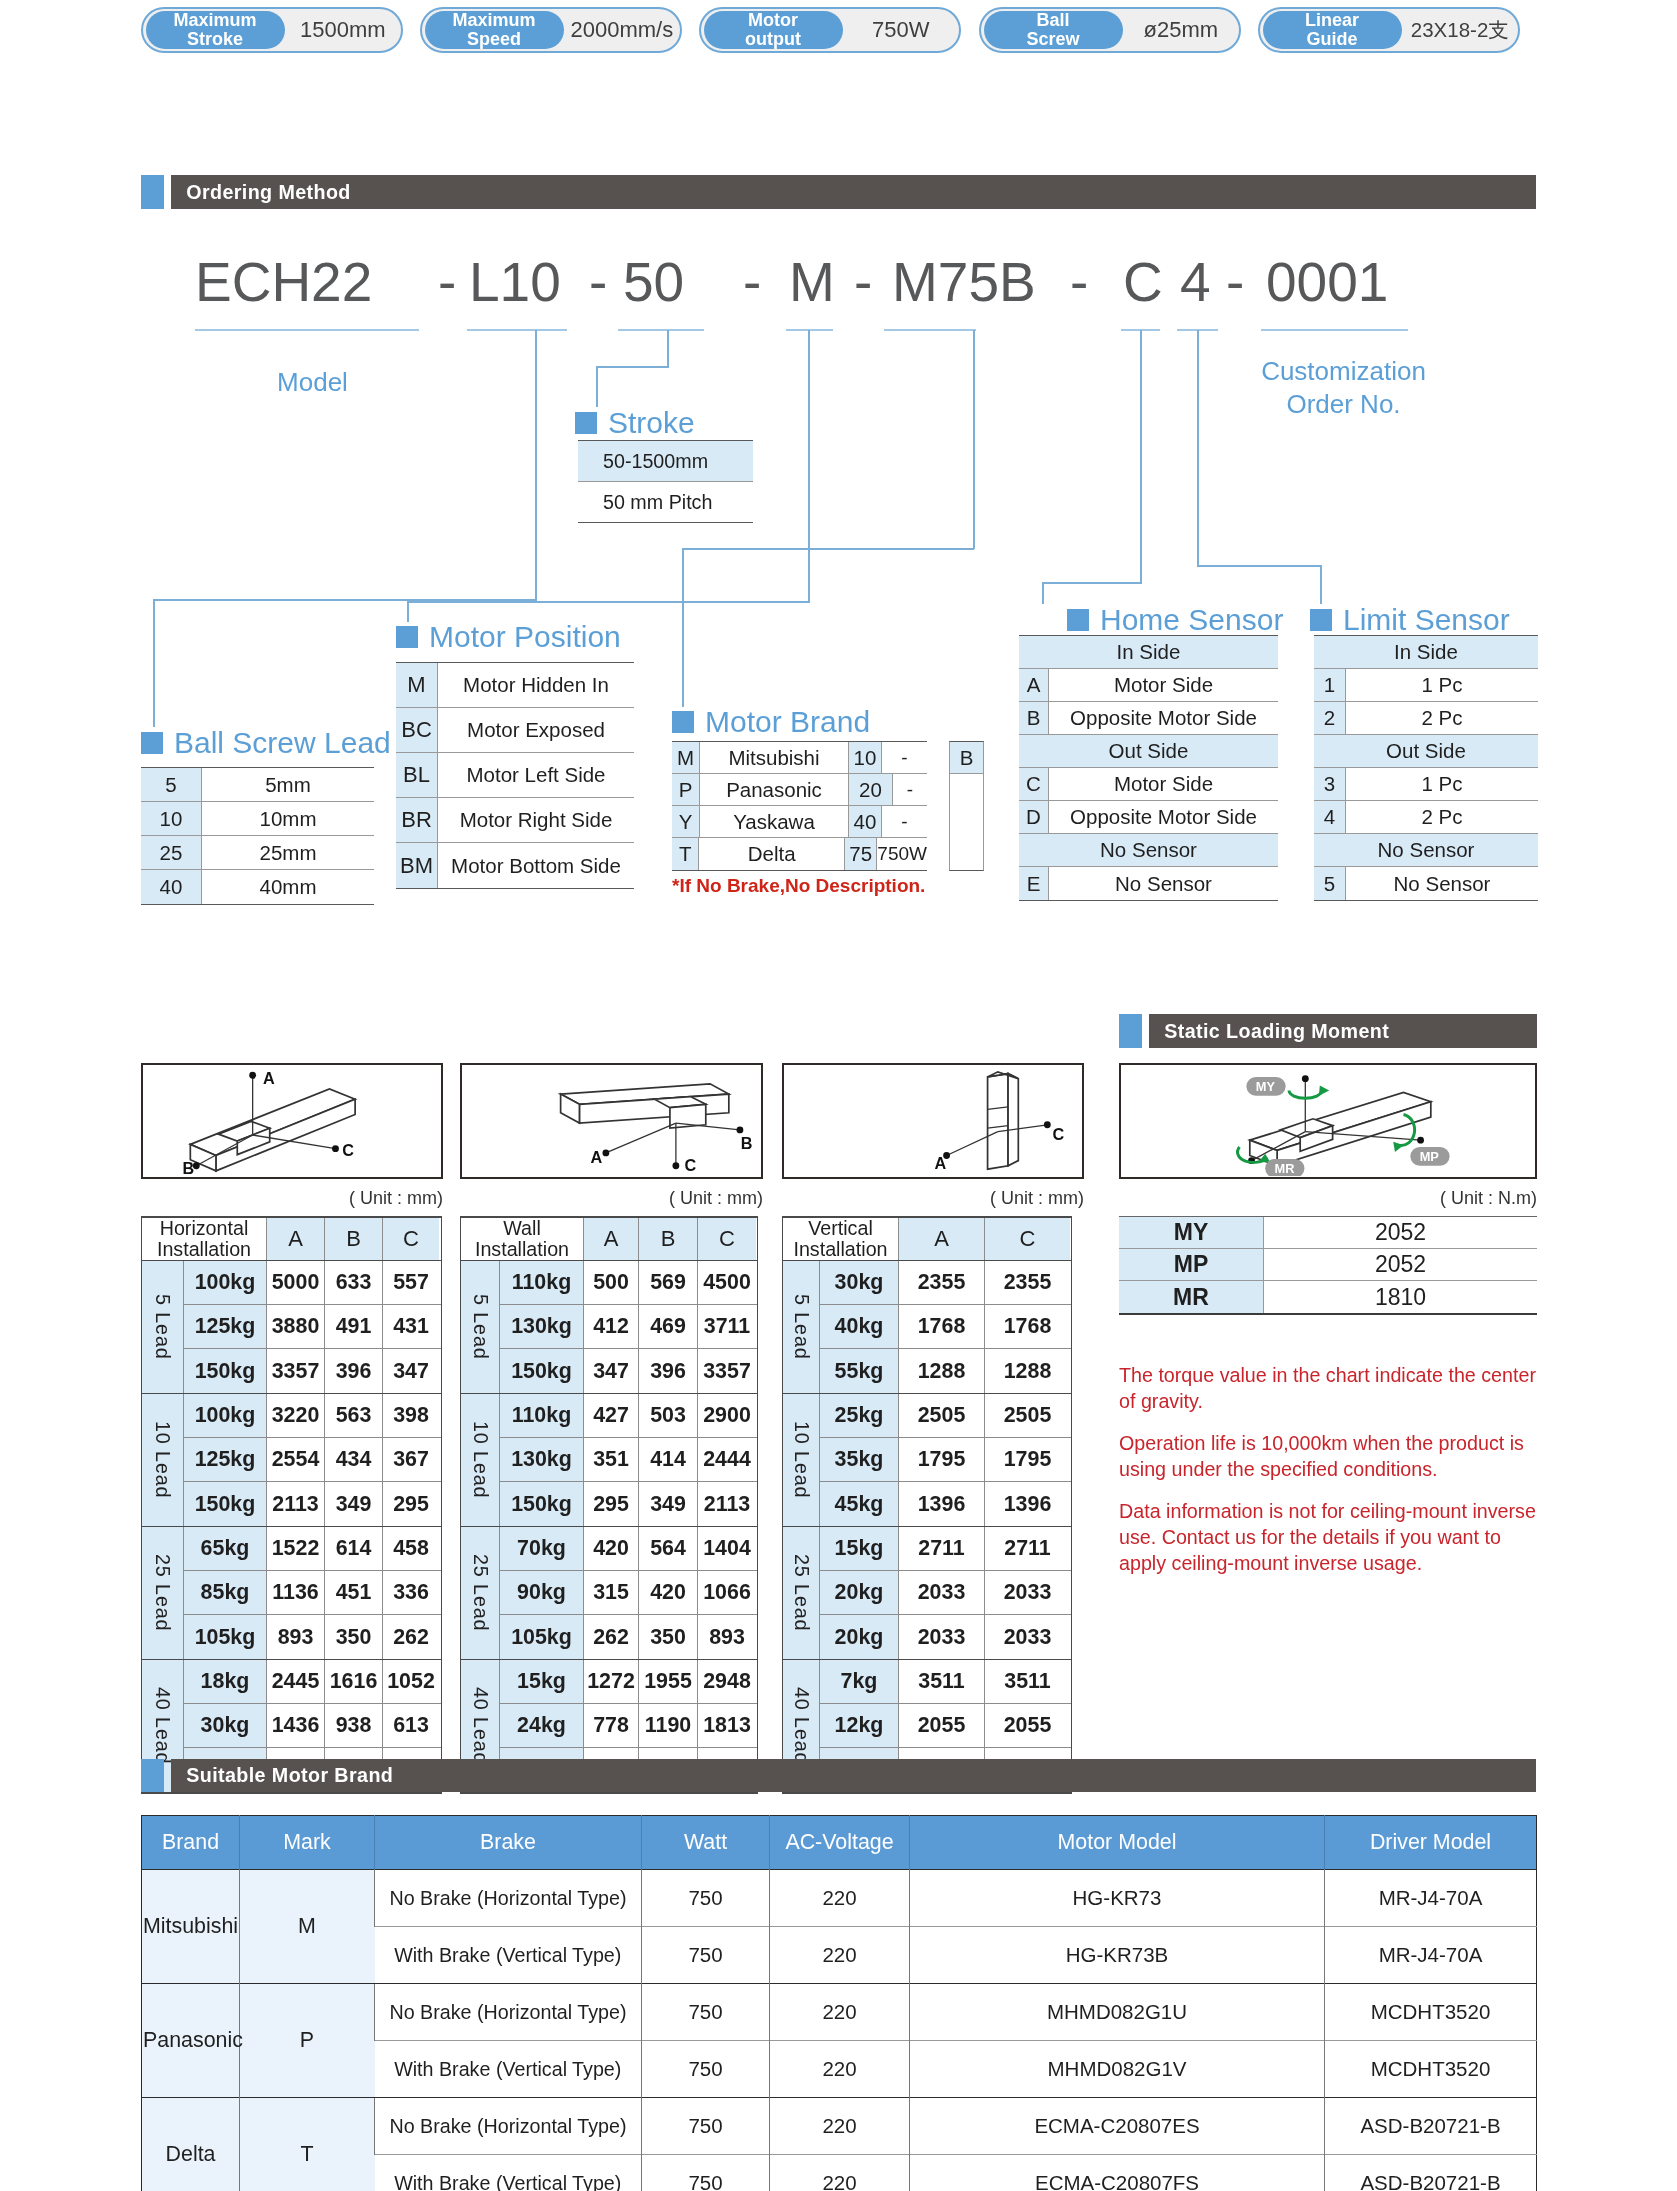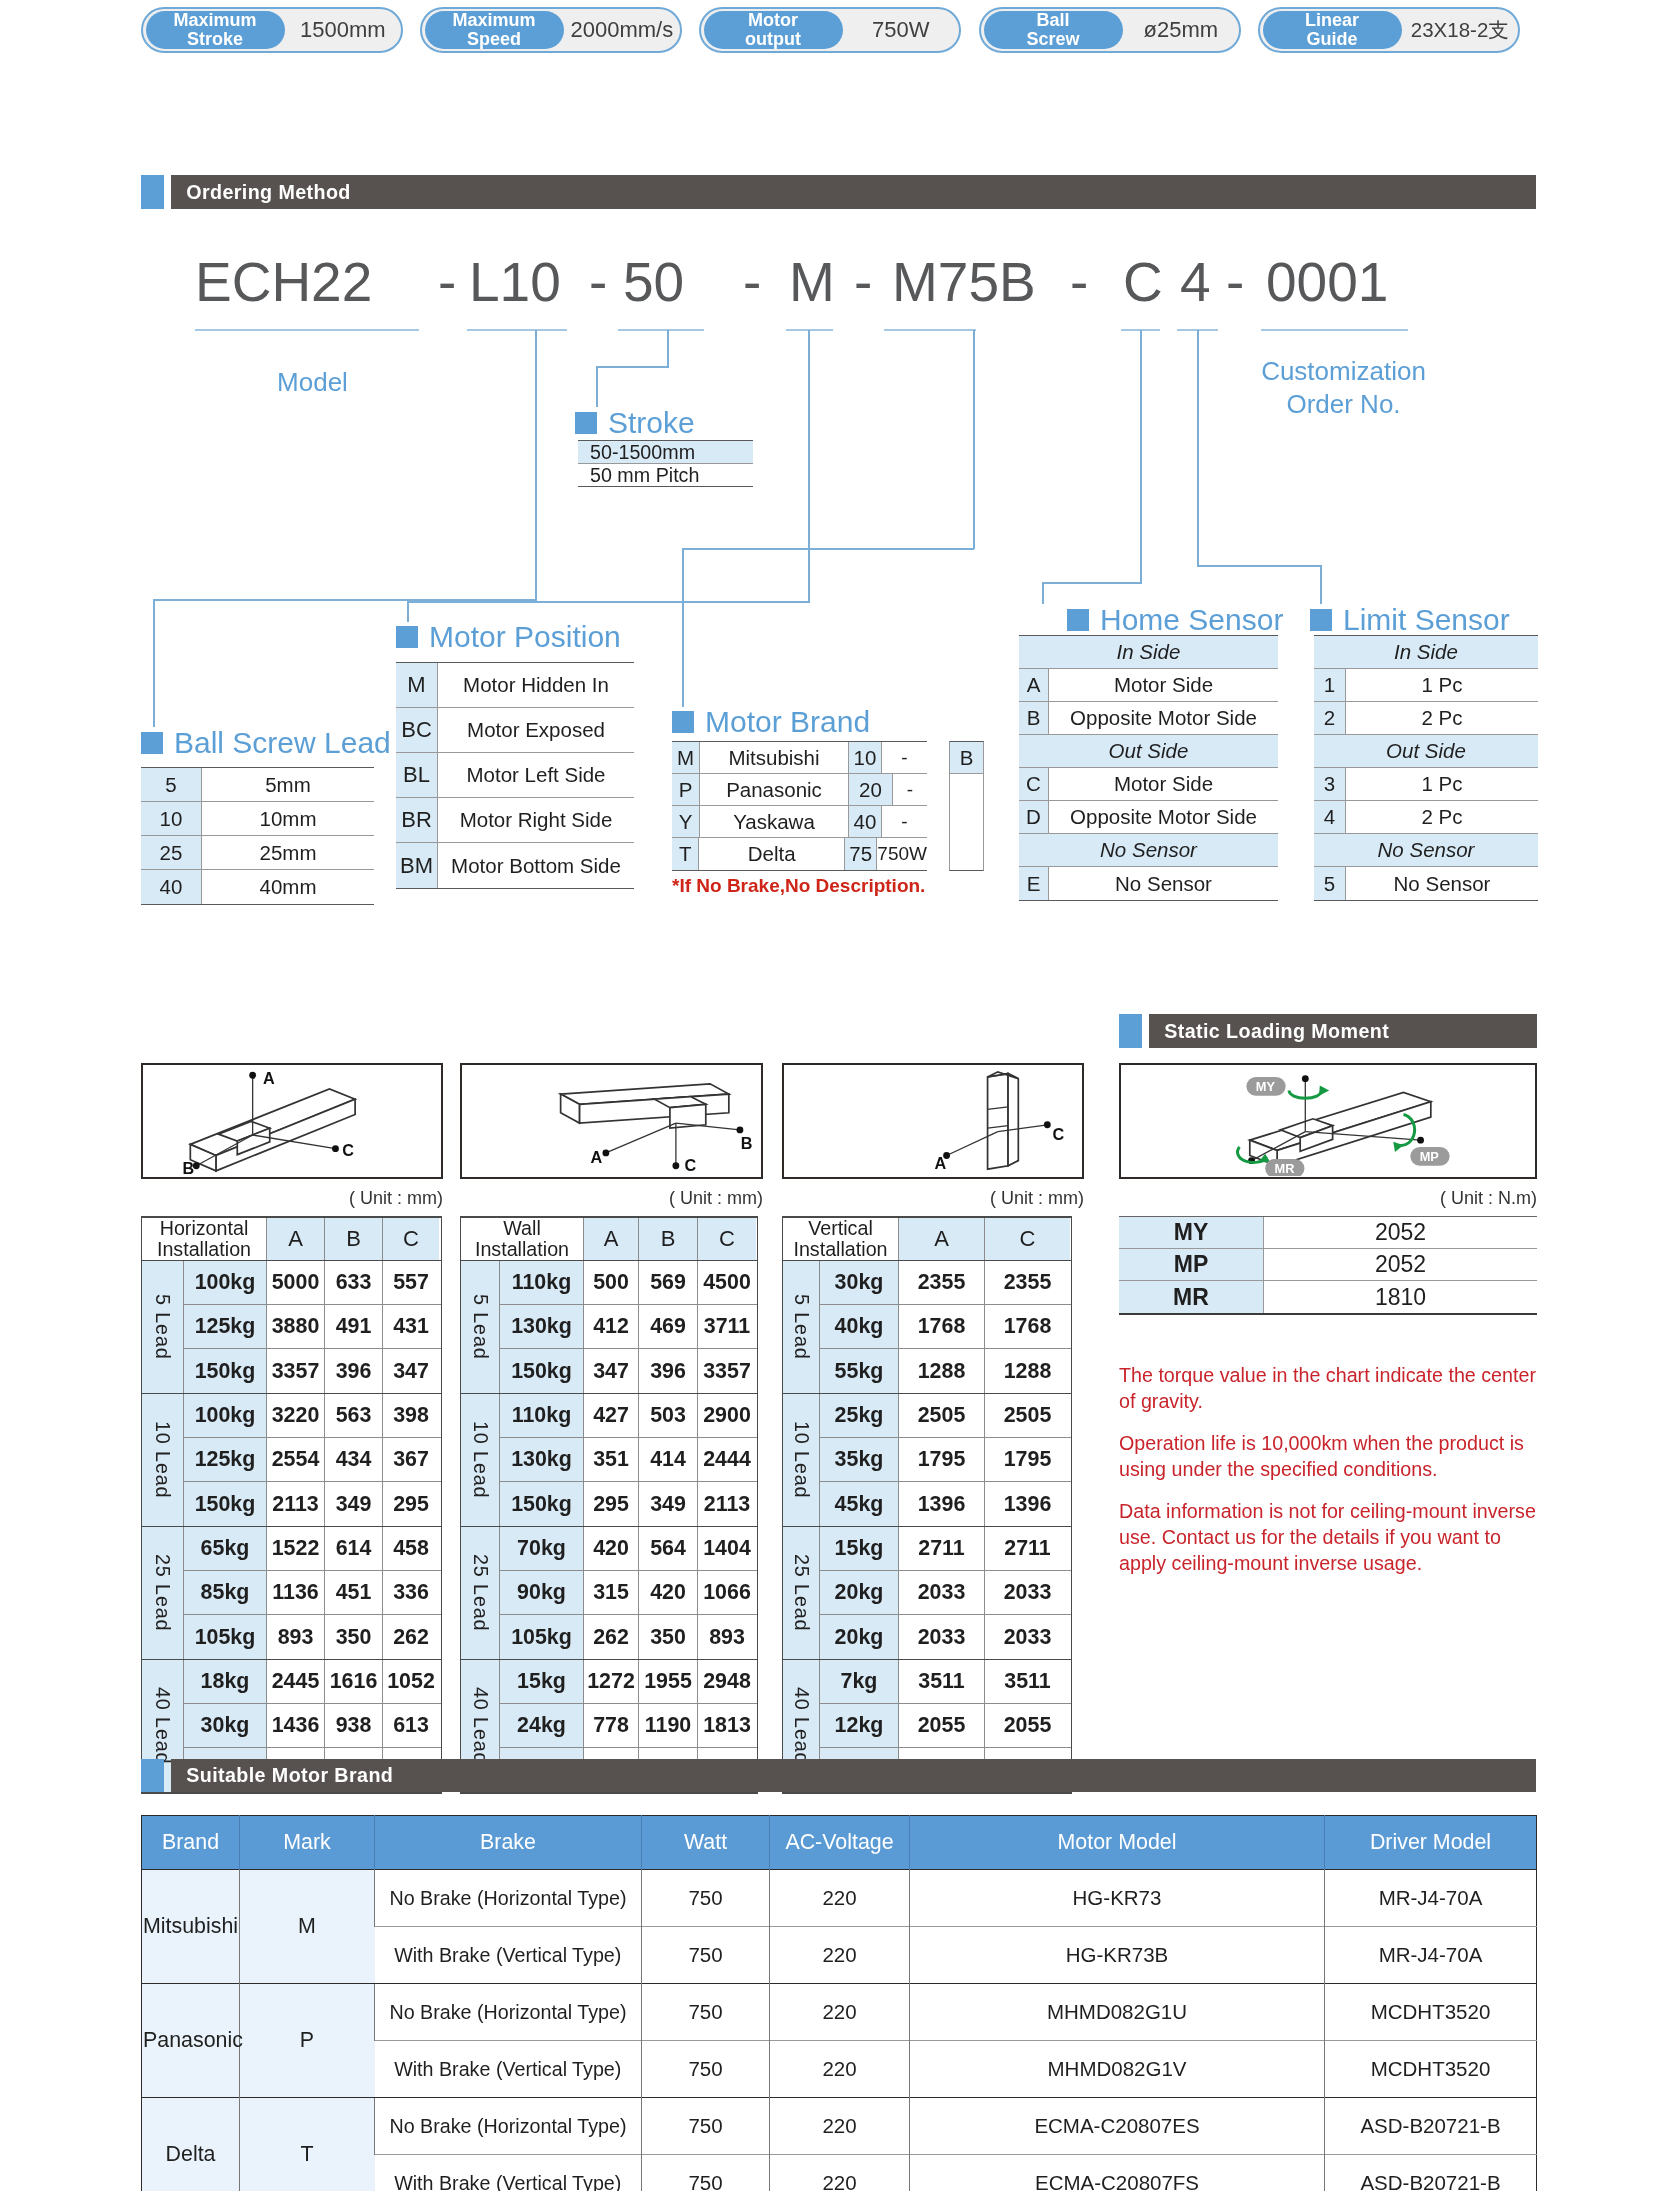--- a/index.html
+++ b/index.html
@@ -23,32 +23,32 @@
   .cline{position:absolute;background:#7BAFD8;}
   .blue-label{position:absolute;color:#5B9FD6;font-size:26px;line-height:33px;text-align:center;}
   
   .stb{position:absolute;border-top:1.7px solid #595959;border-bottom:1.7px solid #595959;box-sizing:border-box;background:#fff;}
   .stb .r{display:flex;border-bottom:0.9px solid #999;box-sizing:border-box;}
   .stb .r:last-child{border-bottom:none;}
   .cell{display:flex;align-items:center;justify-content:center;box-sizing:border-box;}
   .lb{background:#D9EAF7;}
   .divl{border-left:0.9px solid #999;}
   
-  .stroke-r{height:22px;font-size:19.7px;display:flex;align-items:center;padding-left:12px;box-sizing:border-box;}
+  .stroke-r{height:40px;font-size:19.7px;display:flex;align-items:center;padding-left:25px;box-sizing:border-box;}
   
   .bcol{position:absolute;border:0.9px solid #999;border-top:1.7px solid #595959;border-bottom:1.7px solid #595959;box-sizing:border-box;}
   .bcol .b1{height:32px;background:#D9EAF7;border-bottom:0.9px solid #999;display:flex;align-items:center;justify-content:center;font-size:20.5px;box-sizing:border-box;}
   .red{color:#CE2518;}
   
   .sr{display:flex;height:33px;border-bottom:0.9px solid #999;box-sizing:border-box;}
   .sr:last-child{border-bottom:none;}
   .sr .code{width:29px;background:#D9EAF7;display:flex;align-items:center;justify-content:center;font-size:20.5px;flex:none;}
   .sr .lbl{flex:1;display:flex;align-items:center;justify-content:center;font-size:20.5px;border-left:0.9px solid #999;background:#fff;}
   .sr[data-k="h"]{background:#D9EAF7;}
-  .sr[data-k="h"] .lbl{border-left:none;background:transparent;font-style:italic;}
+  .sr[data-k="h"] .lbl{border-left:none;background:transparent;}
   
   .dbox{position:absolute;border:2.6px solid #2F2A28;background:#fff;box-sizing:border-box;}
   .unit{position:absolute;font-size:18px;color:#333;text-align:right;}
   .dbox svg text{font-size:19px;font-weight:bold;fill:#111;font-family:"Liberation Sans",sans-serif;}
   .dbox svg .pill-t{font-size:15px;fill:#fff;}
   
   .og{position:absolute;border:1.7px solid #4a4a4a;border-top-width:2.6px;border-bottom-width:2.6px;box-sizing:border-box;background:#fff;}
   .og-head{display:flex;height:43px;border-bottom:1.7px solid #4a4a4a;box-sizing:border-box;}
   .og-head .h-name{display:flex;align-items:center;justify-content:center;text-align:center;font-size:19.7px;line-height:21.4px;}
   .og-head .h-col{background:#D9EAF7;display:flex;align-items:center;justify-content:center;font-size:22px;border-left:0.9px solid #8C8C8C;box-sizing:border-box;}

